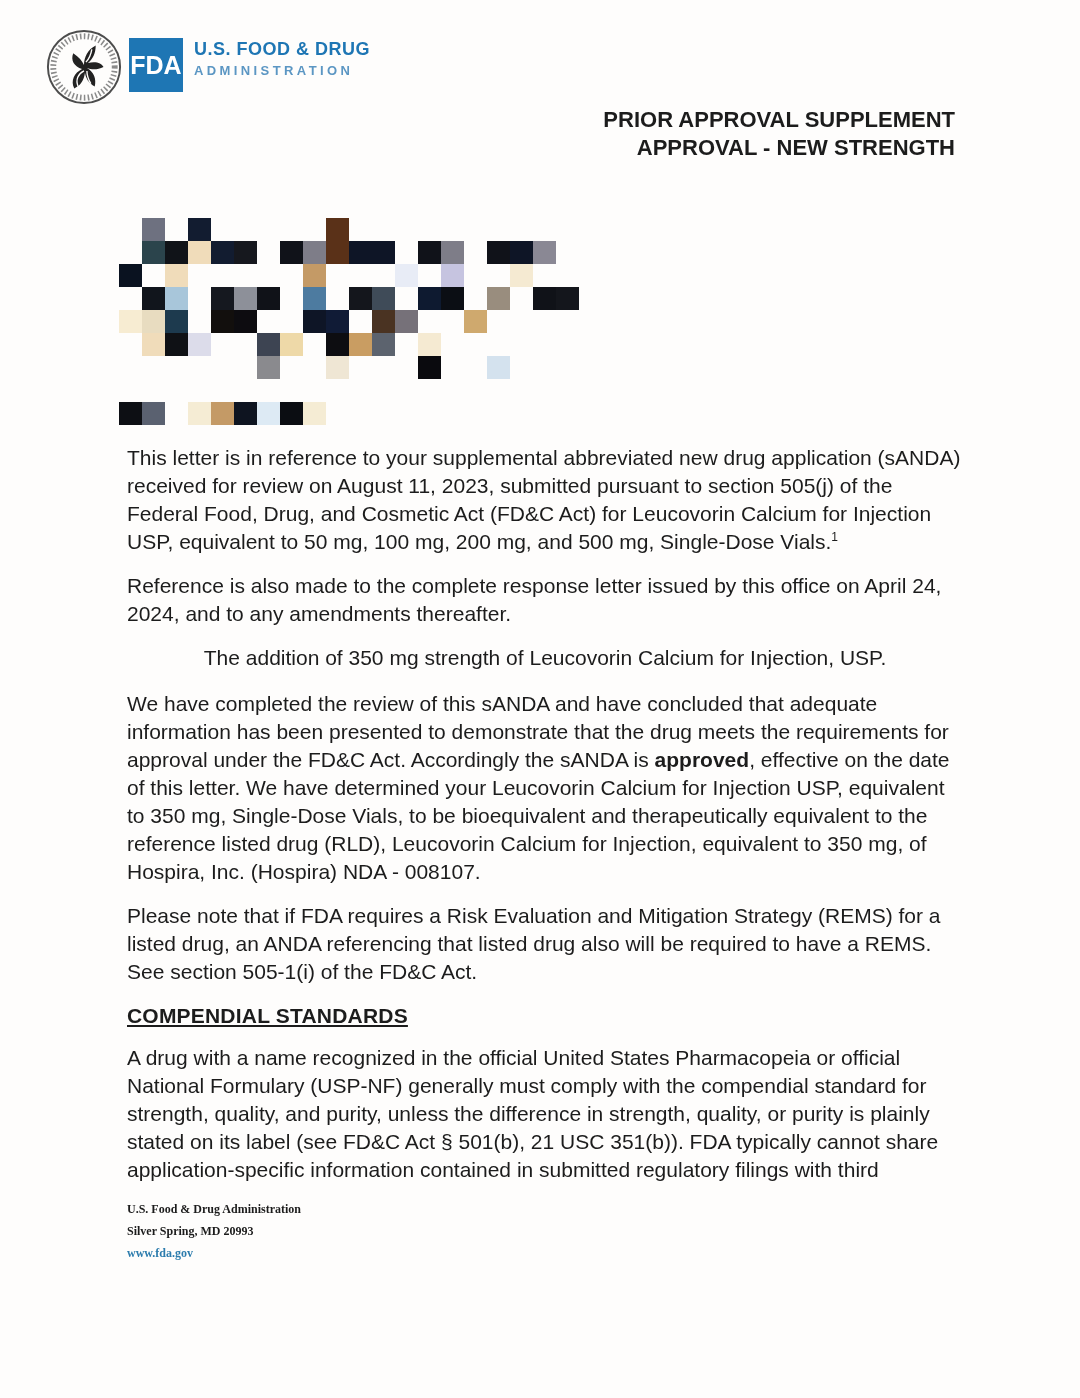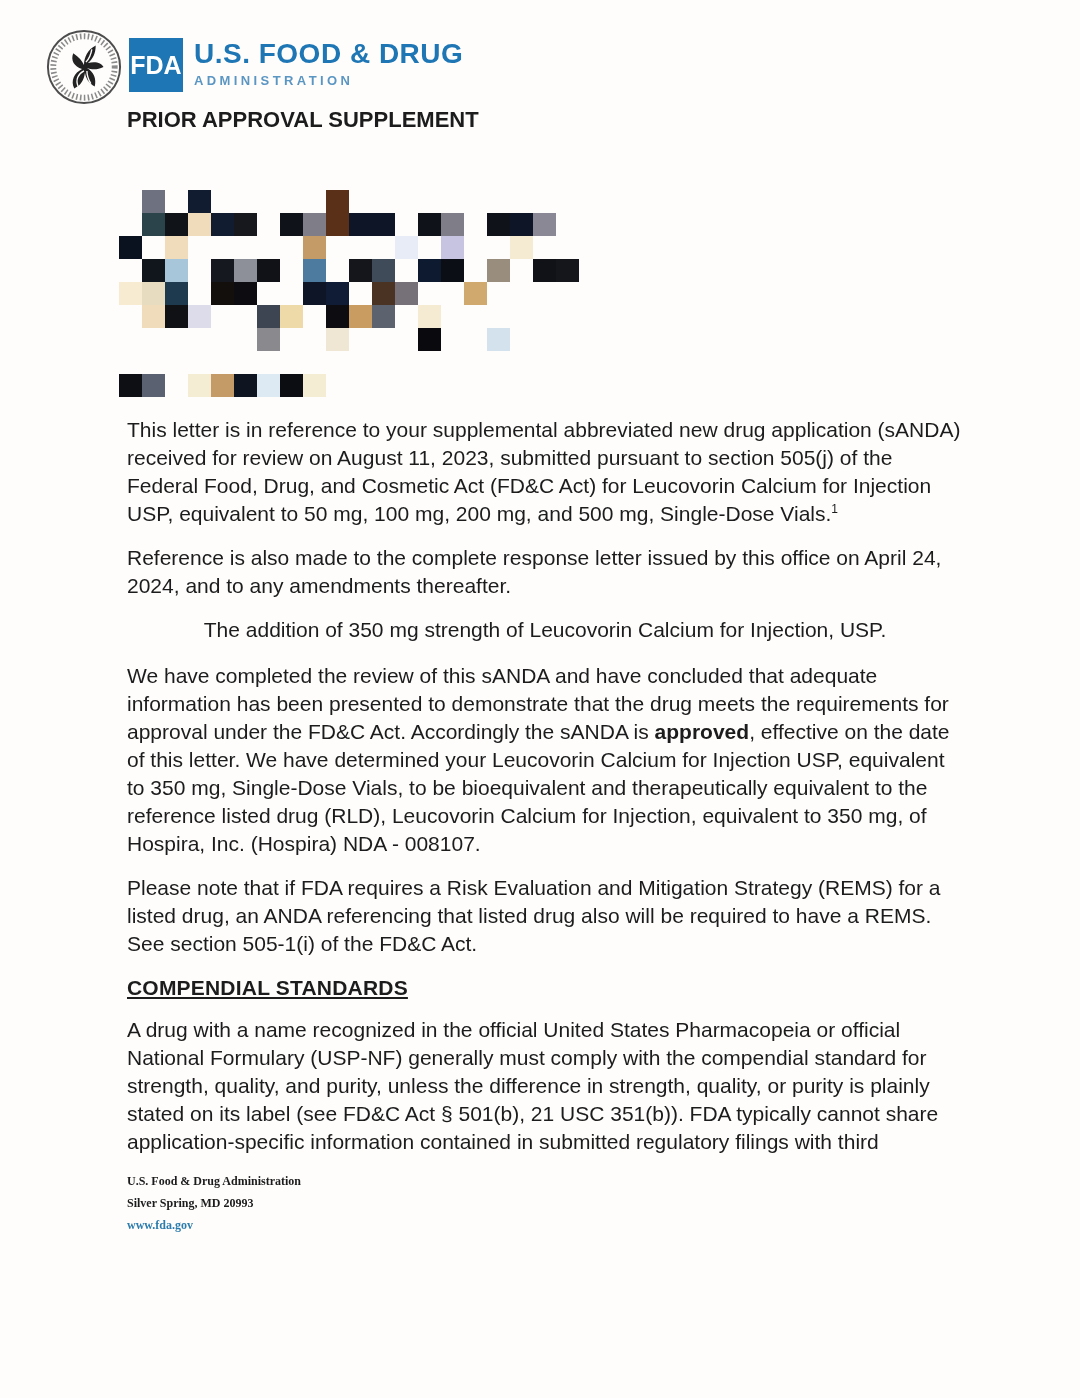--- a/index.html
+++ b/index.html
@@ -14,25 +14,25 @@
   
   .logo-row { display:flex; align-items:flex-start; margin-left:-82px; height:84px; }
   .hhs-seal { width:78px; height:78px; }
   .fda-lockup { display:flex; margin-left:6px; margin-top:10px; }
   .fda-square {
     width:54px; height:54px; background:#1e76b4; color:#ffffff;
     font-weight:bold; font-size:25px;
     display:flex; align-items:center; justify-content:center;
   }
   .fda-words { margin-left:11px; padding-top:2px; }
-  .fda-name { color:#1e76b4; font-weight:bold; font-size:28px; letter-spacing:0.5px; line-height:1.0; }
+  .fda-name { color:#1e76b4; font-weight:bold; font-size:18px; letter-spacing:0.5px; line-height:1.0; }
   .fda-sub  { color:#5b96c3; font-weight:bold; font-size:13px; letter-spacing:3.4px; margin-top:5px; }
 
   .anda { font-size:21px; margin-top:22px; }
-  .title-block { text-align:left; font-weight:bold; font-size:22px; line-height:28px; margin-top:-6px; }
+  .title-block { text-align:right; font-weight:bold; font-size:22px; line-height:28px; margin-top:-6px; }
 
   
   .mosaic { margin-top:56px; margin-left:-8px; }
   .mosaic-row { display:flex; height:23px; }
   .mosaic-cell { width:23px; height:23px; flex:0 0 23px; }
 
   p.body { font-size:21px; line-height:28px; margin:16px 0 0 0; width:836px; }
   p.first { margin-top:19px; }
   p.pre4 { margin-top:18px; }
   .indent { margin-left:64px;text-align:center; }
@@ -72,20 +72,21 @@
       <div class="fda-words">
         <div class="fda-name">U.S. FOOD &amp; DRUG</div>
         <div class="fda-sub">ADMINISTRATION</div>
       </div>
     </div>
   </div>
 
 
   <div class="title-block">
     <div>PRIOR APPROVAL SUPPLEMENT</div>
+    <div>APPROVAL - NEW STRENGTH</div>
   </div>
 
   <div class="mosaic" id="mosaic">
       <div class="mosaic-row">
         <div class="mosaic-cell"></div>
         <div class="mosaic-cell" style="background: rgb(110, 113, 128);"></div>
         <div class="mosaic-cell"></div>
         <div class="mosaic-cell" style="background: rgb(18, 28, 48);"></div>
         <div class="mosaic-cell"></div>
         <div class="mosaic-cell"></div>

